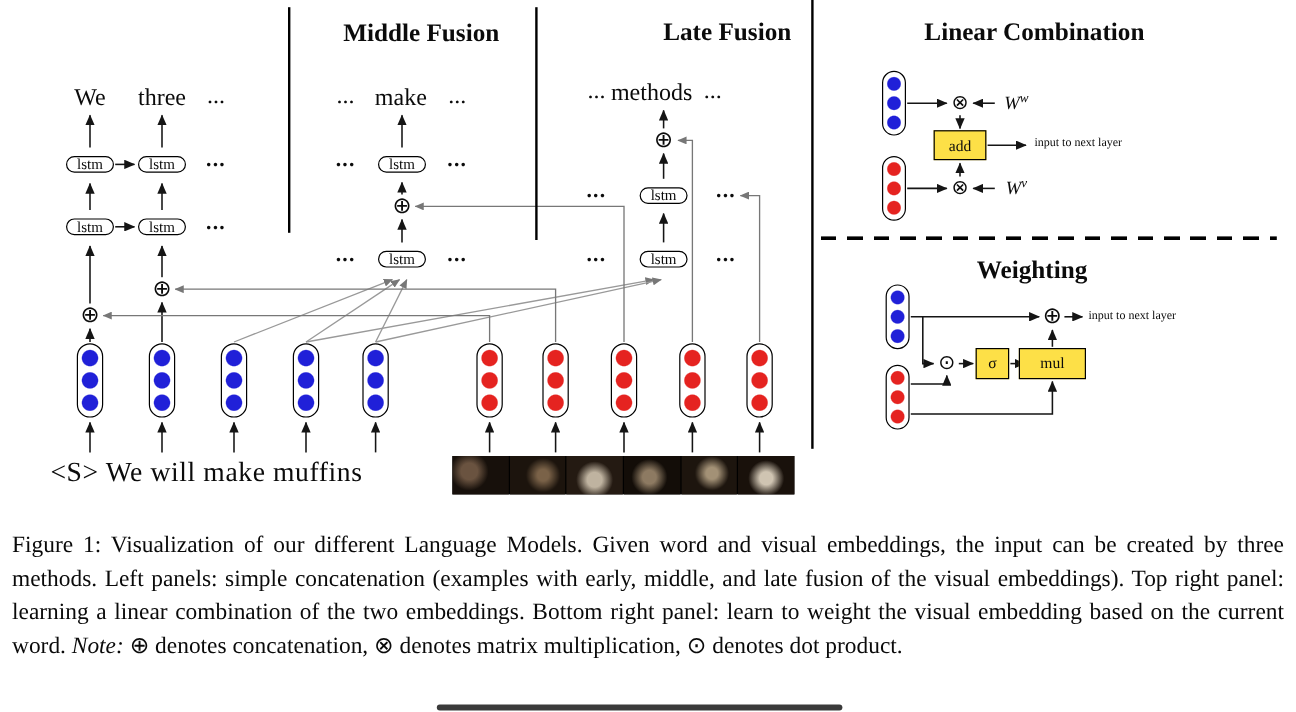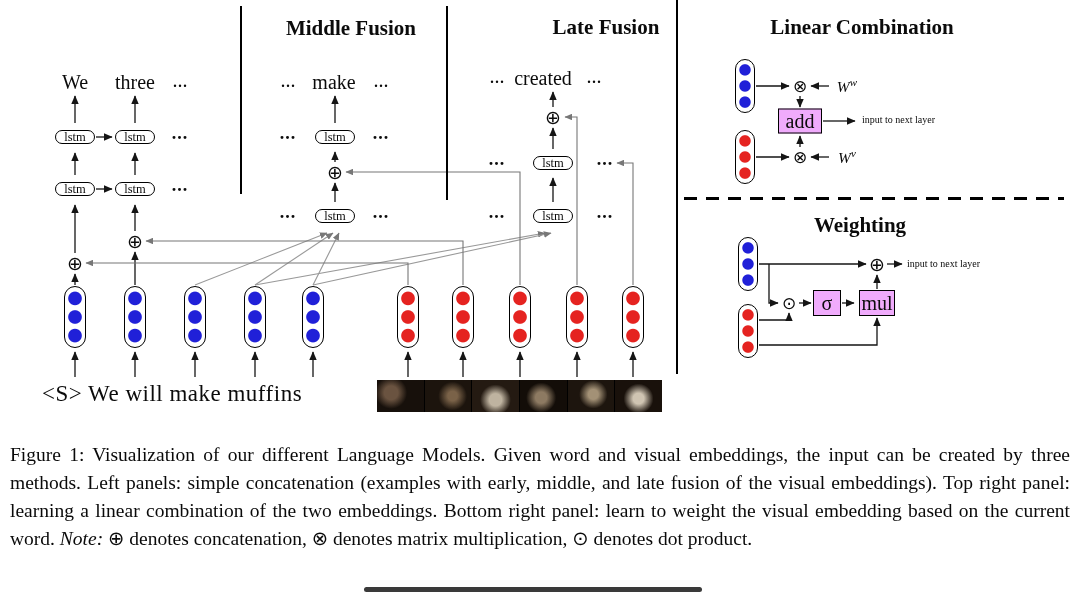--- a/index.html
+++ b/index.html
@@ -15,22 +15,22 @@
   .hdash{position:absolute;height:3px;
          background:repeating-linear-gradient(90deg,#000 0 13px,transparent 13px 22px)}
   .panel-title{font-weight:bold;font-size:21px}
   .word{font-size:20px}
   .dots3{font-size:18px;font-weight:bold;letter-spacing:1px}
   .lstm{width:40px;height:14px;border:1.5px solid #000;border-radius:9px;background:#fff;
         display:flex;align-items:center;justify-content:center;font-size:12.5px}
   .op,.opx{font-family:"DejaVu Sans",sans-serif;line-height:1;background:#fff}
   .op{font-size:19px}
   .opx{font-size:17px}
-  .opbox{border:1.4px solid #000;background:#f0abfc;display:flex;align-items:center;
-         justify-content:center;font-size:20px}
+  .opbox{border:1.4px solid #000;background:#fde047;display:flex;align-items:center;
+         justify-content:center;font-size:13px}
   .pill{width:22px;height:62px;border:1.7px solid #000;border-radius:12px;--dr:6.3px;
         background:
           radial-gradient(circle at 50% 19%,var(--dotc) 0 var(--dr),transparent calc(var(--dr) + 1px)),
           radial-gradient(circle at 50% 50%,var(--dotc) 0 var(--dr),transparent calc(var(--dr) + 1px)),
           radial-gradient(circle at 50% 81%,var(--dotc) 0 var(--dr),transparent calc(var(--dr) + 1px)),
           #fff}
   .pill.blue{--dotc:var(--blue)}
   .pill.red{--dotc:var(--red)}
   .pill.sm{width:20px;height:54px;border-radius:11px;--dr:5.2px;border-width:1.5px}
   .wlabel{font-style:italic;font-size:15.5px}
@@ -134,21 +134,21 @@
   <div class="ctr panel-title" style="left:862px;top:27px">Linear Combination</div>
   <div class="ctr panel-title" style="left:860px;top:225px">Weighting</div>
 
   <div class="ctr word" style="left:75px;top:82px">We</div>
   <div class="ctr word" style="left:135px;top:82px">three</div>
   <div class="ctr word" style="left:180px;top:80px">...</div>
   <div class="ctr word" style="left:288px;top:80px">...</div>
   <div class="ctr word" style="left:334px;top:82px">make</div>
   <div class="ctr word" style="left:381px;top:80px">...</div>
   <div class="ctr word" style="left:497px;top:76px">...</div>
-  <div class="ctr word" style="left:543px;top:78px">created</div>
+  <div class="ctr word" style="left:543px;top:78px">methods</div>
   <div class="ctr word" style="left:594px;top:76px">...</div>
 
   <div class="ctr lstm" style="left:75px;top:137px">lstm</div>
   <div class="ctr lstm" style="left:135px;top:137px">lstm</div>
   <div class="ctr lstm" style="left:75px;top:189px">lstm</div>
   <div class="ctr lstm" style="left:135px;top:189px">lstm</div>
   <div class="ctr lstm" style="left:335px;top:137px">lstm</div>
   <div class="ctr lstm" style="left:335px;top:216px">lstm</div>
   <div class="ctr lstm" style="left:553px;top:163px">lstm</div>
   <div class="ctr lstm" style="left:553px;top:216px">lstm</div>
@@ -168,21 +168,21 @@
   <div class="ctr op" style="left:135px;top:241px">⊕</div>
   <div class="ctr op" style="left:335px;top:172px">⊕</div>
   <div class="ctr op" style="left:553px;top:117px">⊕</div>
   <div class="ctr op" style="left:877px;top:264px">⊕</div>
   <div class="ctr opx" style="left:800px;top:86px">⊗</div>
   <div class="ctr opx" style="left:800px;top:157px">⊗</div>
   <div class="ctr opx" style="left:789px;top:303px">⊙</div>
 
   <div class="ctr opbox" style="left:800px;top:121px;width:44px;height:25px">add</div>
   <div class="ctr opbox" style="left:827px;top:303px;width:28px;height:26px">σ</div>
-  <div class="ctr opbox" style="left:877px;top:303px;width:36px;height:26px">mul</div>
+  <div class="ctr opbox" style="left:877px;top:303px;width:56px;height:26px">mul</div>
 
   <div class="ctr wlabel" style="left:847px;top:86px"><span>W</span><sup>w</sup></div>
   <div class="ctr wlabel" style="left:847px;top:157px"><span>W</span><sup>v</sup></div>
 
   <div class="abs lbl" style="left:862px;top:114px">input to next layer</div>
   <div class="abs lbl" style="left:907px;top:258px">input to next layer</div>
 
   <div class="ctr pill blue" style="left:75px;top:317px"></div>
   <div class="ctr pill blue" style="left:135px;top:317px"></div>
   <div class="ctr pill blue" style="left:195px;top:317px"></div>

